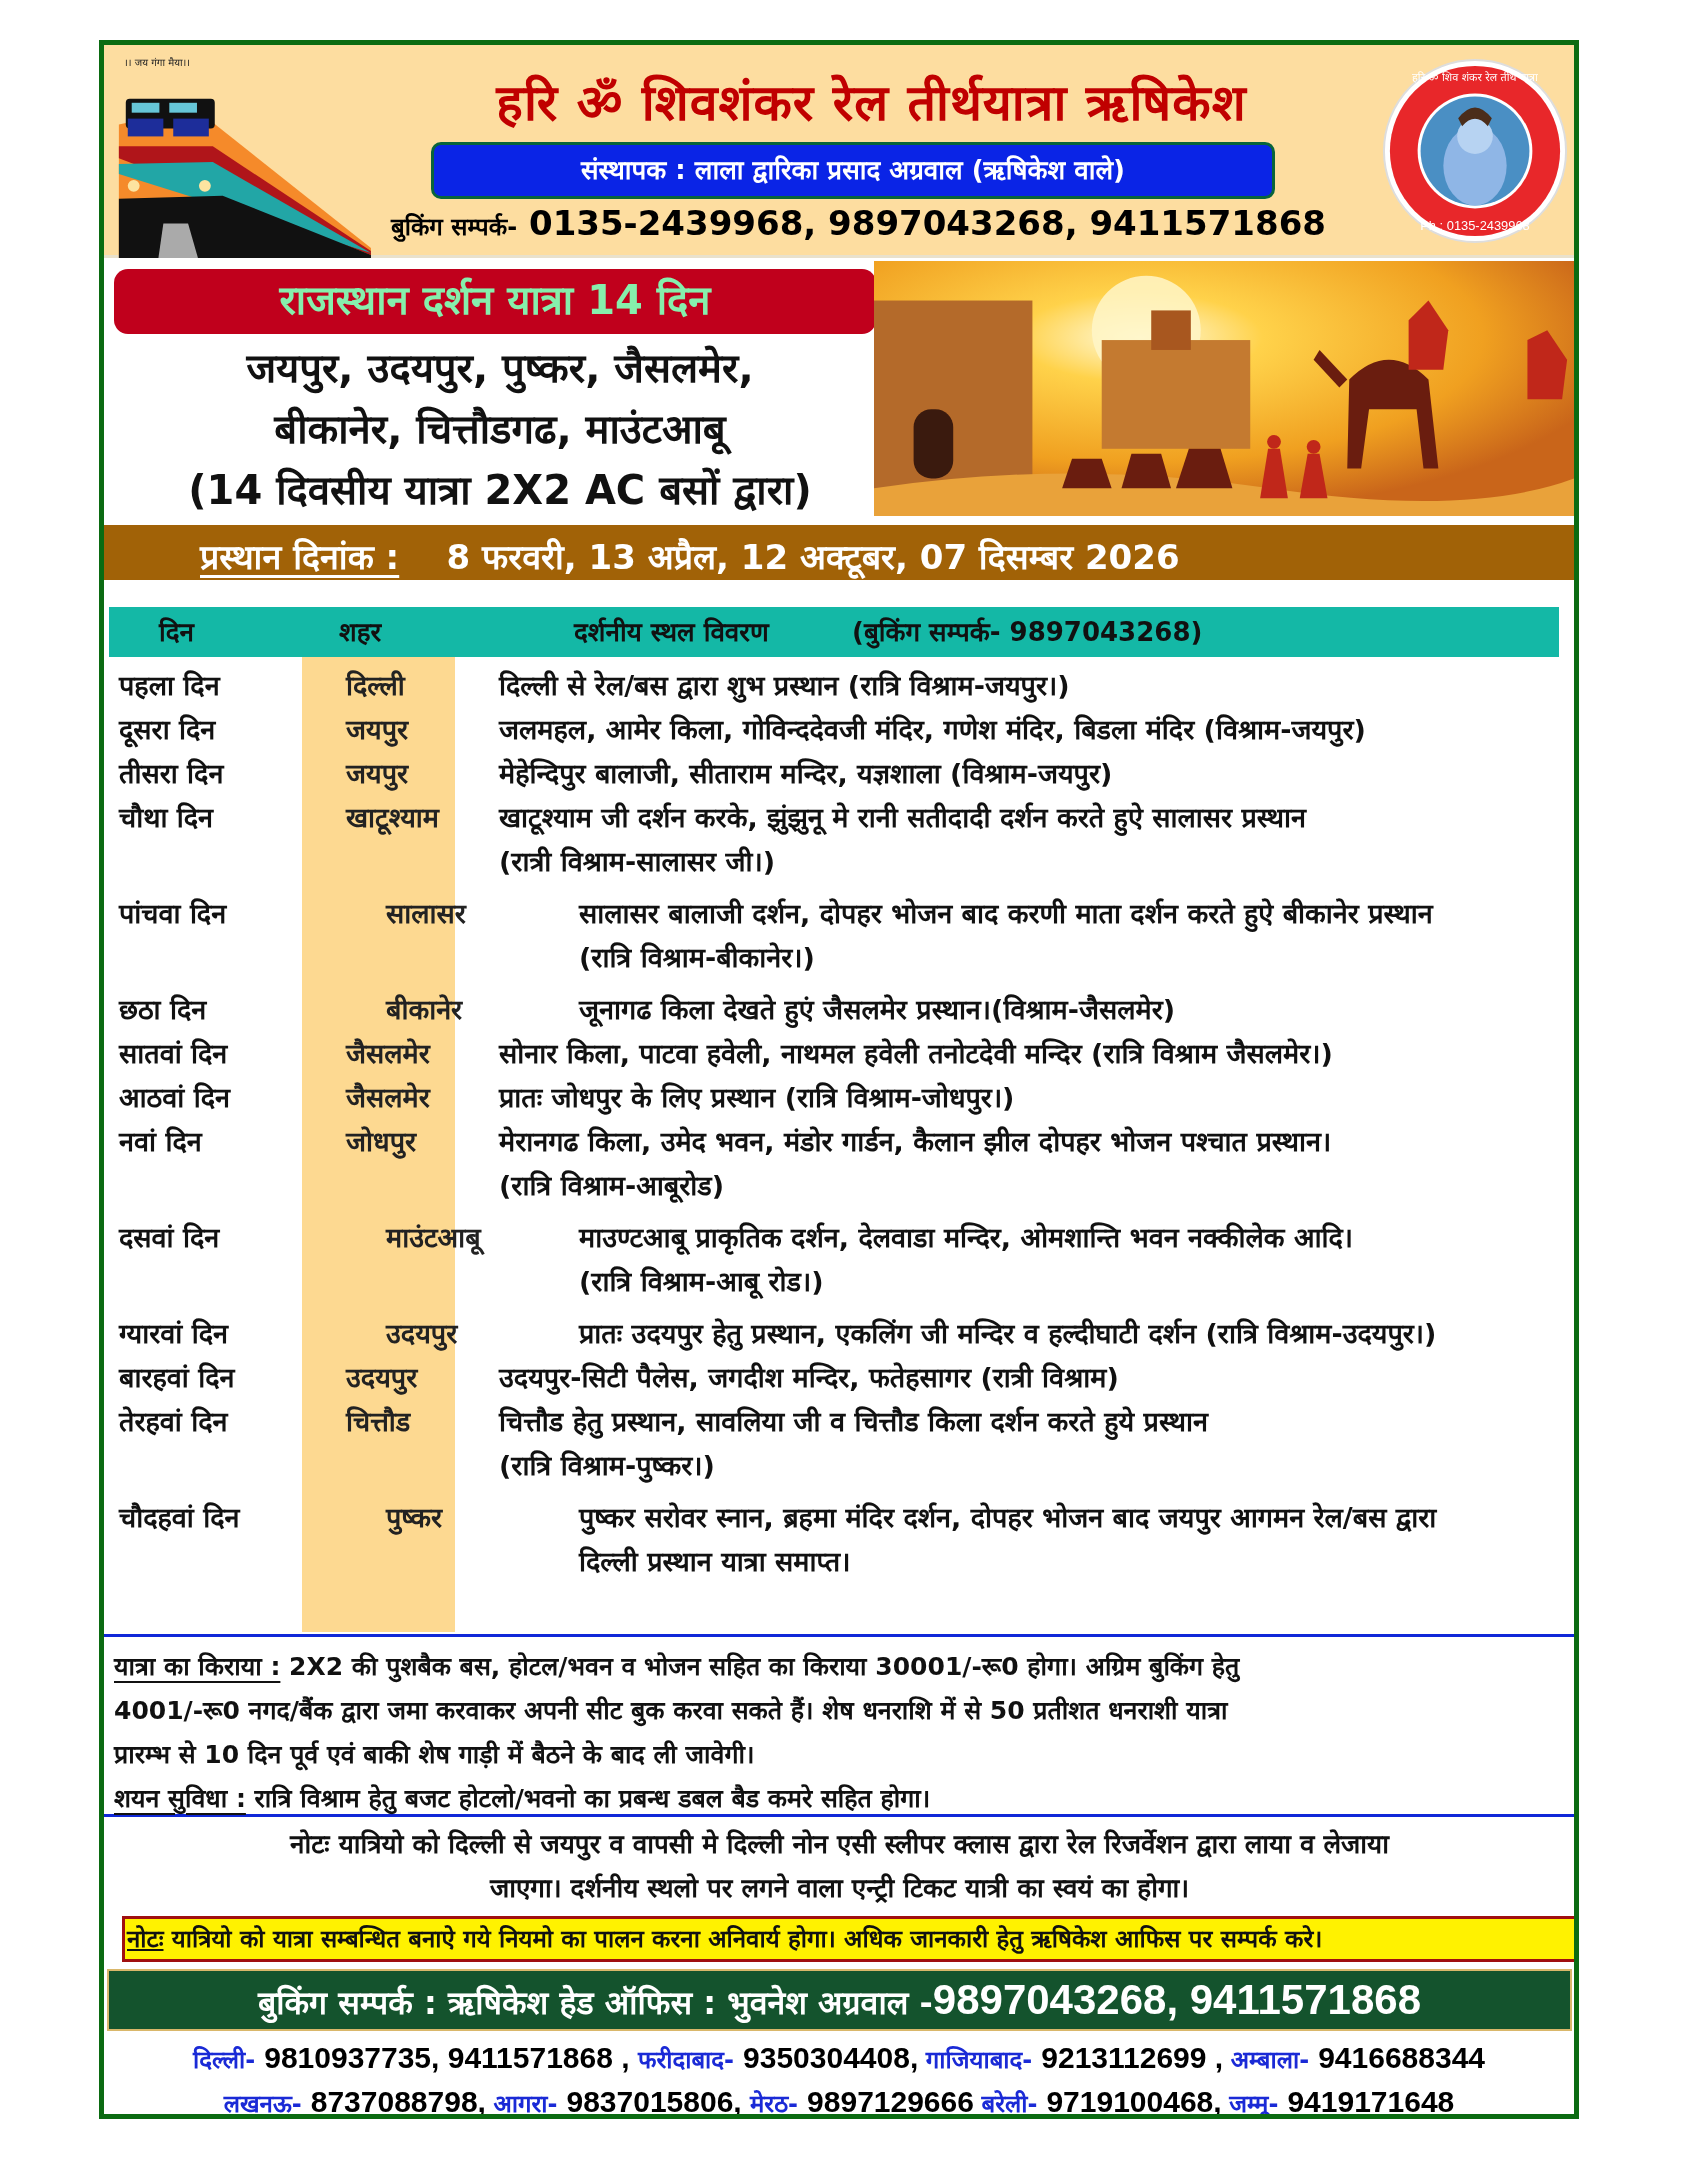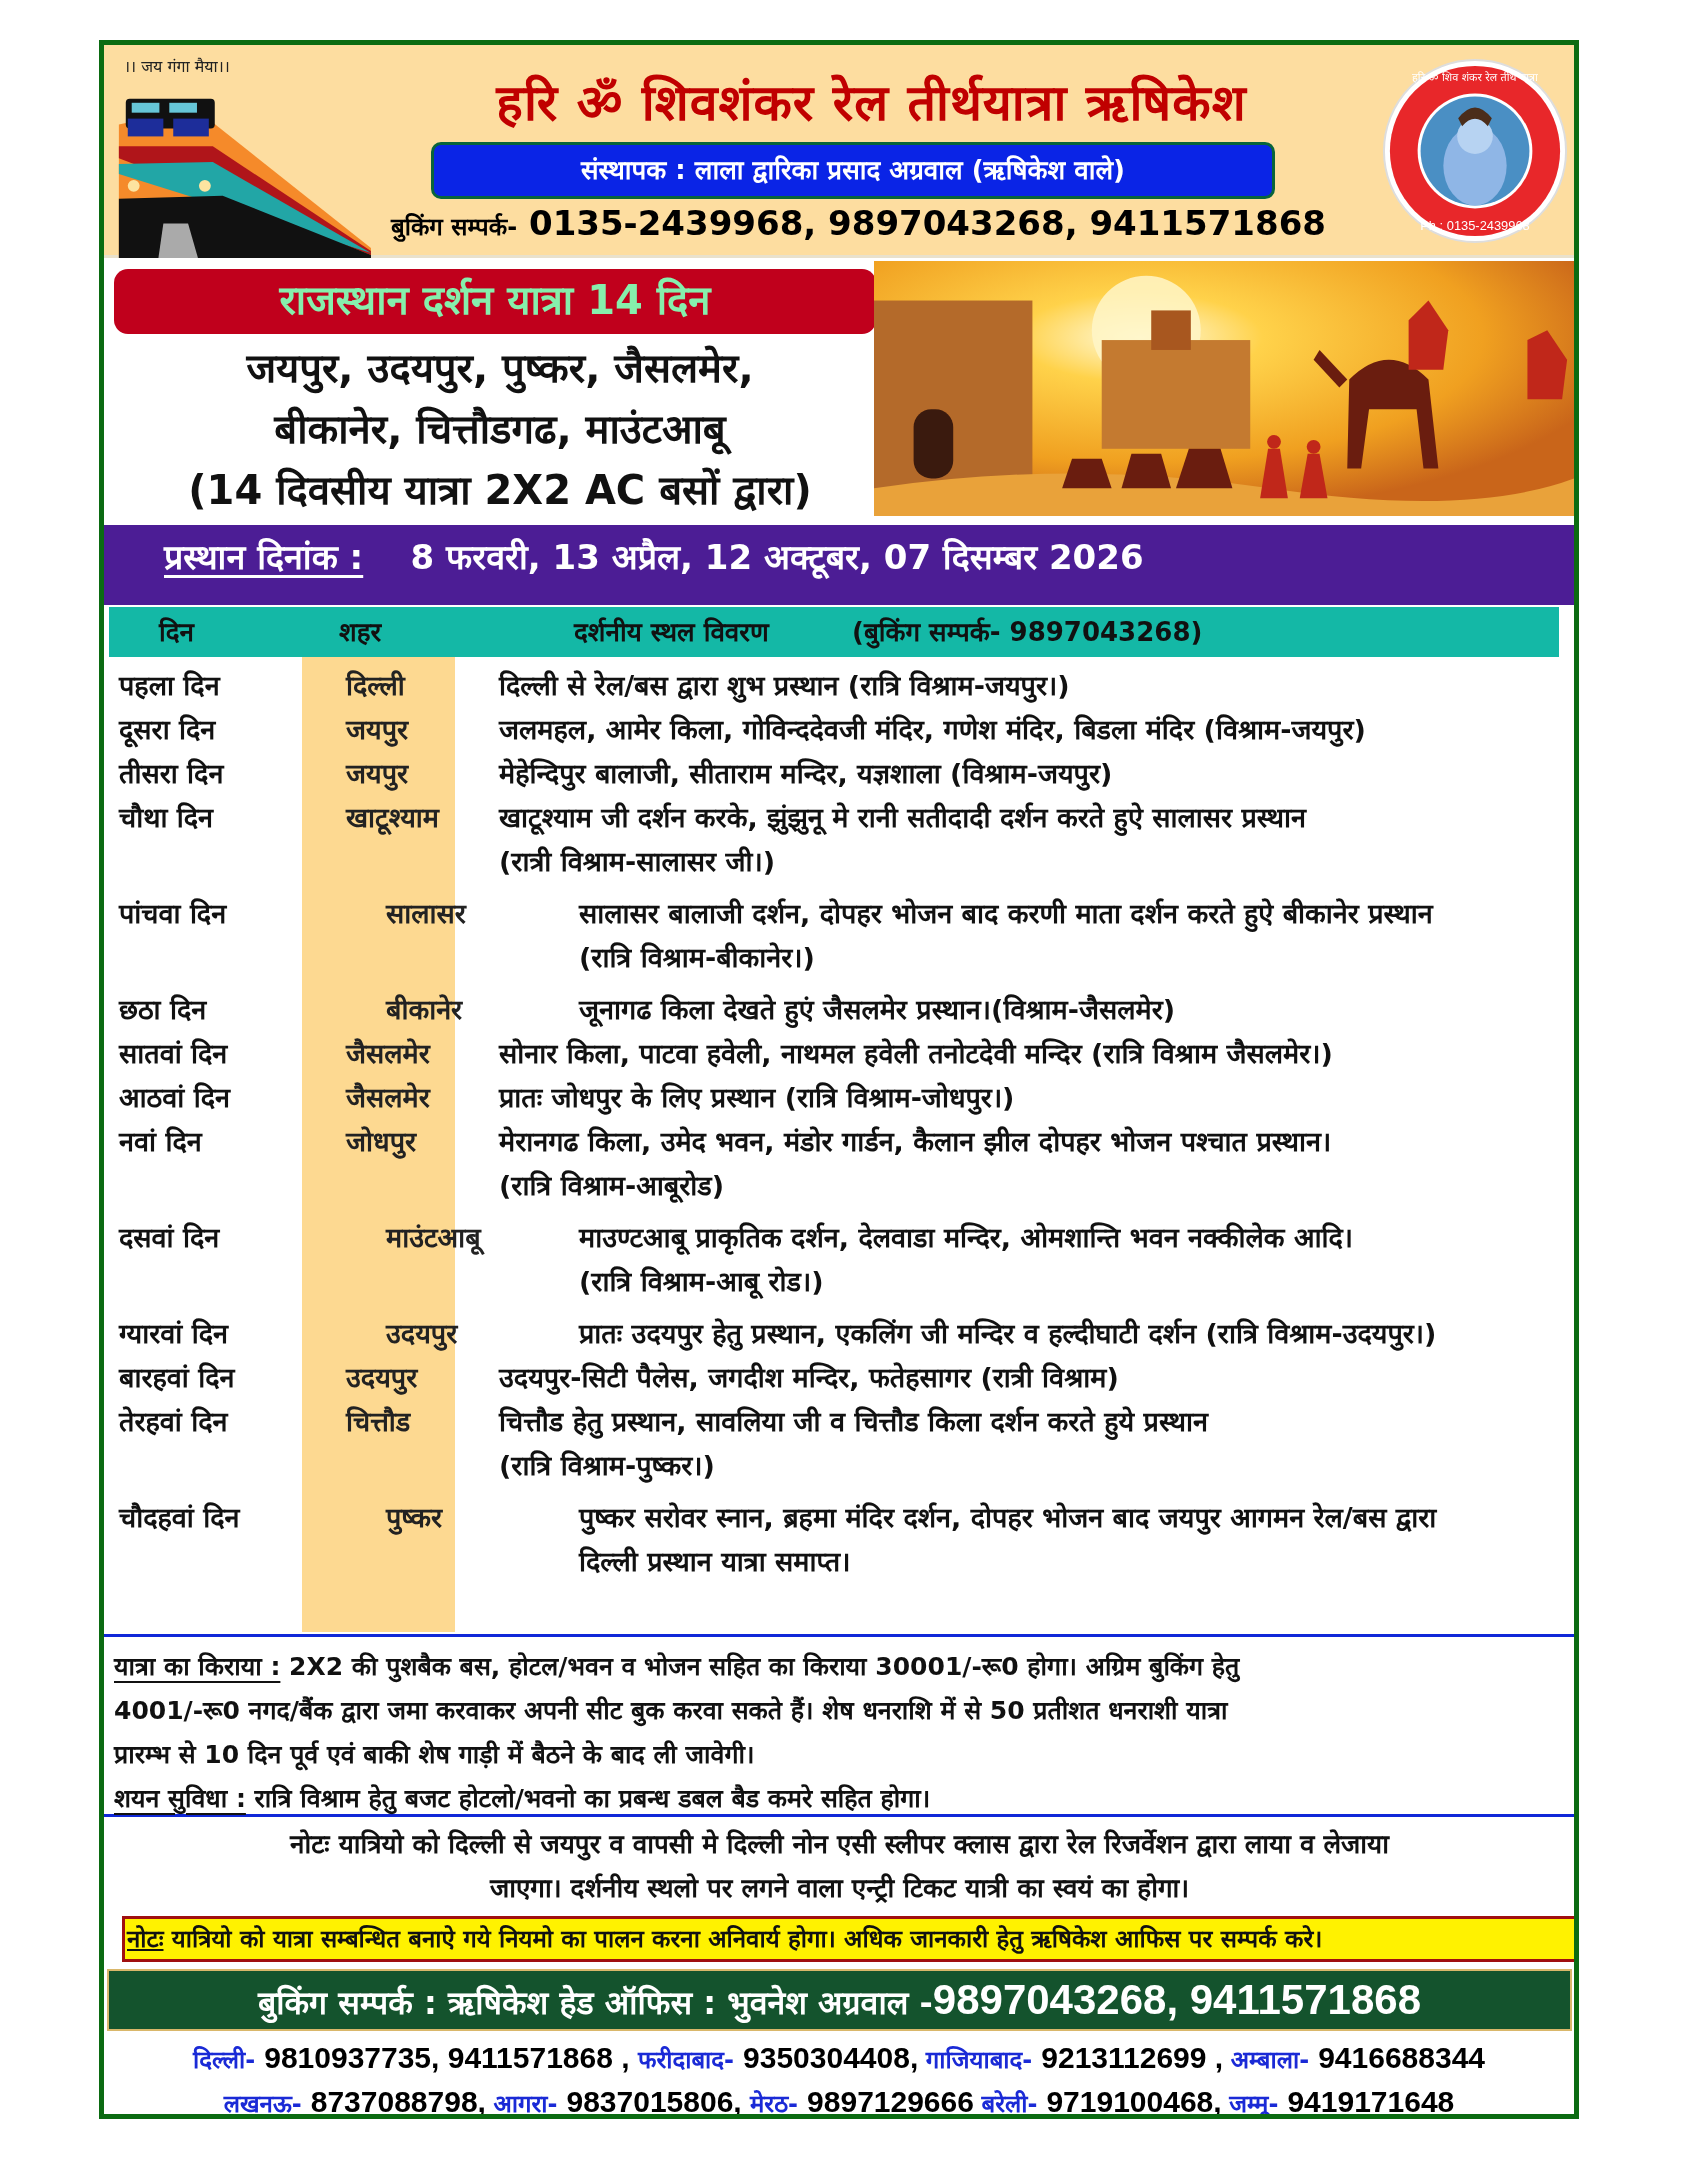--- a/index.html
+++ b/index.html
@@ -9,21 +9,21 @@
   .frame {
     position: absolute; left: 99px; top: 40px; width: 1480px; height: 2079px;
     border: 5px solid #0b6b12; background: #fff; overflow: hidden;
   }
 
   
   .header {
     position: absolute; left: 0; top: 0; width: 1470px; height: 213px;
     background: #fddda0; border-bottom: 3px solid #e9e1cc;
   }
-  .tagline { position: absolute; left: 20px; top: 10px; font-size: 16px; color: #222; }
+  .tagline { position: absolute; left: 20px; top: 10px; font-size: 10px; color: #222; }
   .train { position: absolute; left: 0px; top: 40px; width: 267px; height: 173px; }
   .org-title {
     position: absolute; left: 213px; top: 22px; width: 1109px; text-align: center;
     font-size: 50px; font-weight: bold; color: #c00000; letter-spacing: 1px;
     font-family: "DejaVu Sans", sans-serif;
   }
   .founder {
     position: absolute; left: 327px; top: 97px; width: 844px; height: 57px;
     background: #0a24e6; border: 3px solid #09643a; border-radius: 10px;
     color: #fff; font-size: 26px; font-weight: bold; text-align: center; line-height: 51px;
@@ -42,22 +42,22 @@
     text-align: center; line-height: 63px;
   }
   .cities {
     position: absolute; left: 10px; top: 293px; width: 772px; text-align: center;
     font-size: 40px; font-weight: bold; line-height: 61px; color: #111;
   }
   .hero { position: absolute; left: 770px; top: 216px; width: 700px; height: 255px; overflow: hidden; }
 
   
   .dates-bar {
-    position: absolute; left: 0; top: 480px; width: 1470px; height: 80px; background: #4c1d95;
-    color: #fff; font-size: 34px; font-weight: bold; line-height: 65px; padding-left: 60px; white-space: nowrap;
+    position: absolute; left: 0; top: 480px; width: 1470px; height: 55px; background: #a16207;
+    color: #fff; font-size: 34px; font-weight: bold; line-height: 65px; padding-left: 96px; white-space: nowrap;
   }
   .dates-bar .lbl { text-decoration: underline; text-underline-offset: 6px; }
 
   
   .table-head {
     position: absolute; left: 5px; top: 562px; width: 1450px; height: 50px; background: #14b8a6;
     font-size: 26px; font-weight: bold; line-height: 50px; color: #111;
   }
   .table-head span { position: absolute; top: 0; }
   .city-strip { position: absolute; left: 198px; top: 612px; width: 153px; height: 975px; background: #fdd991; }

